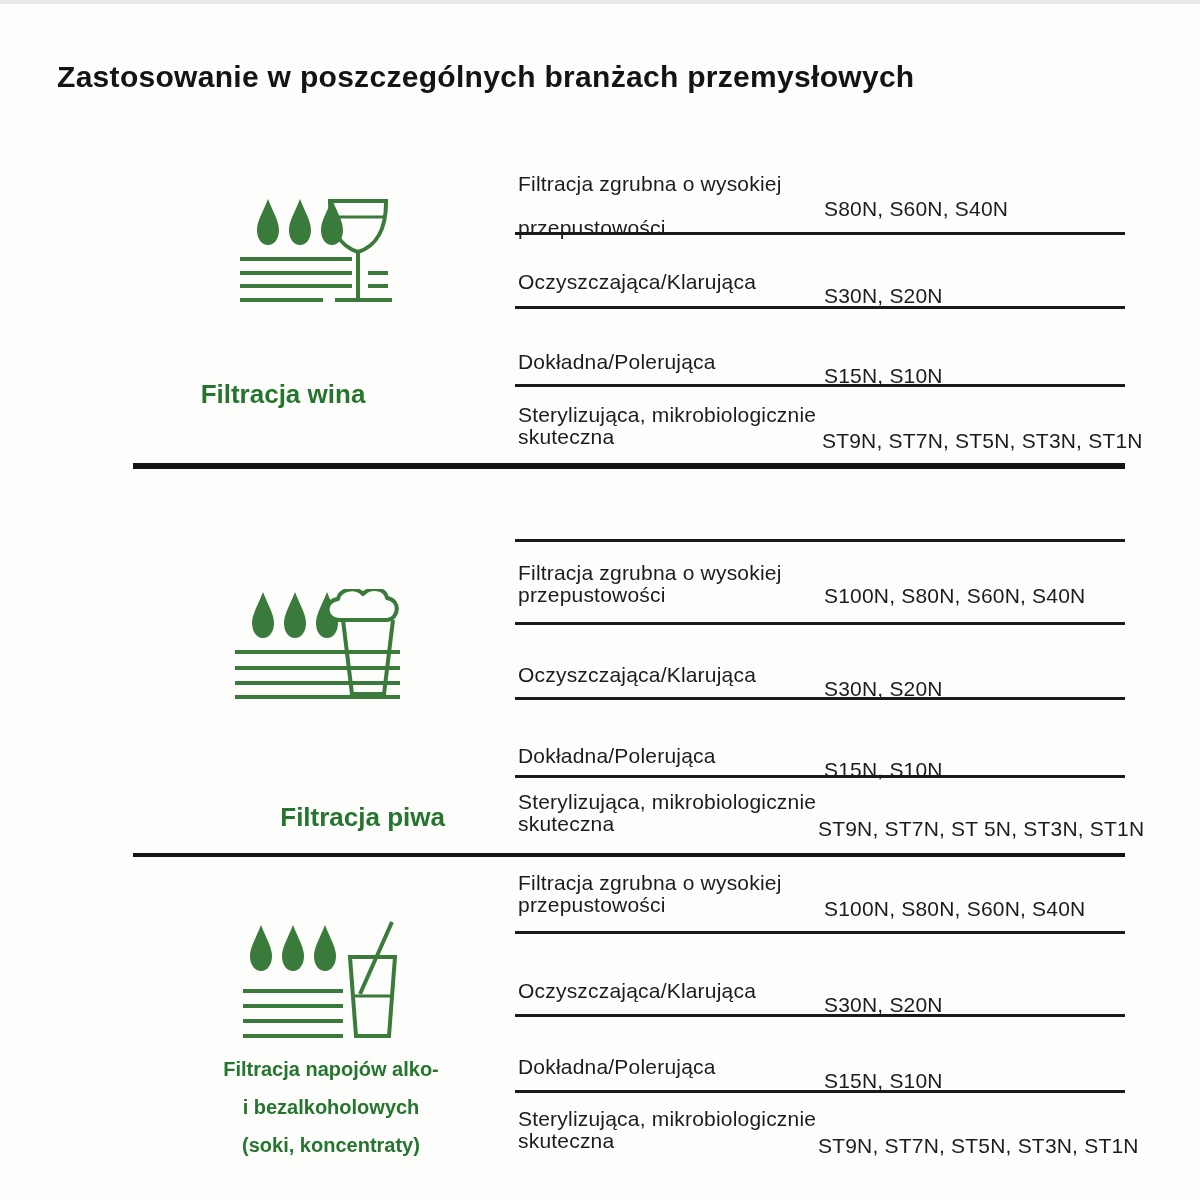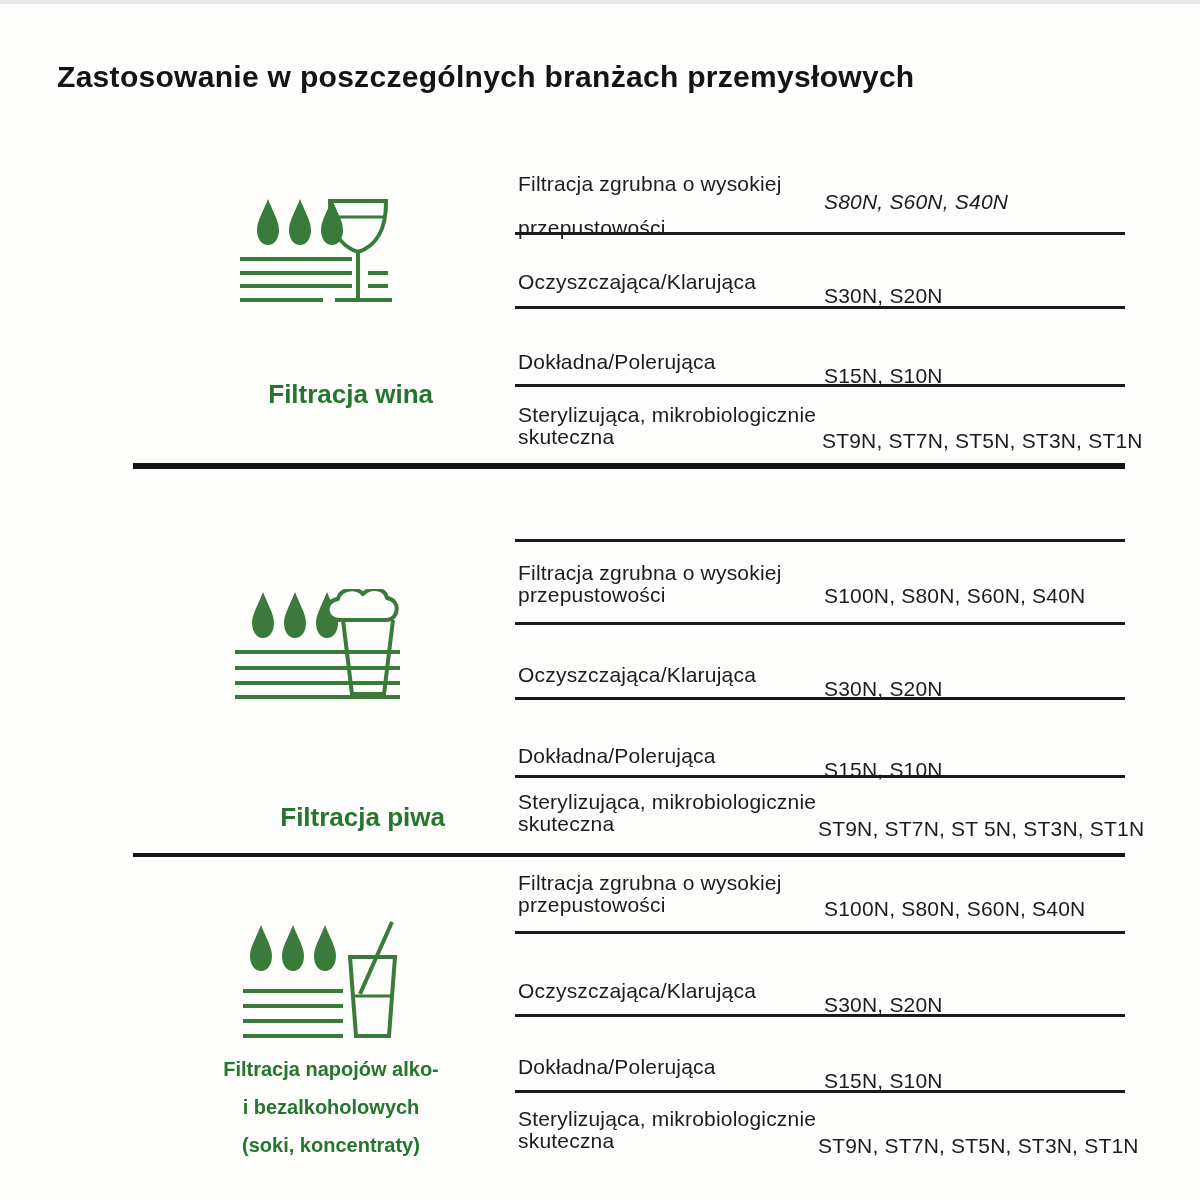--- a/index.html
+++ b/index.html
@@ -11,21 +11,21 @@
   }
   .doc-title{
     position:absolute;left:57px;top:56px;
     font-size:30px;font-weight:bold;letter-spacing:.3px;color:#141414;
   }
   .icon{position:absolute;}
   .section-label{
     position:absolute;text-align:center;
     font-weight:bold;color:#26752f;
   }
-  .label-wine{left:133px;top:375px;width:300px;font-size:26px;text-align:right;}
+  .label-wine{left:133px;top:375px;width:300px;font-size:26px;}
   .label-beer{left:145px;top:798px;width:300px;font-size:26px;text-align:right;}
   .label-bev{left:136px;top:1046px;width:390px;font-size:20px;line-height:38px;}
   .row{position:absolute;left:518px;width:612px;}
   .row-type{
     position:absolute;left:0;top:0;width:305px;
     font-size:21px;line-height:28px;letter-spacing:.2px;
   }
   .row-codes{
     position:absolute;left:306px;top:16px;width:330px;
     font-size:21px;letter-spacing:.2px;white-space:nowrap;
@@ -59,21 +59,21 @@
         <path d="M146,7 C146,32 137,50 118,56"></path>
         <path d="M118,56 L118,104"></path>
         <path d="M92,21 L144,21" stroke-width="3"></path>
       </g>
     </svg>
   </div>
   <div class="section-label label-wine">Filtracja wina</div>
 
   <div class="row" style="top:158px;height:70px;">
     <div class="row-type lh-wide">Filtracja zgrubna o wysokiej przepustowości</div>
-    <div class="row-codes" style="top:28px;font-style:italic;">S80N, S60N, S40N</div>
+    <div class="row-codes" style="top:35px;">S80N, S60N, S40N</div>
   </div>
   <div class="rule" style="top:228px;"></div>
 
   <div class="row" style="top:264px;height:36px;">
     <div class="row-type">Oczyszczająca/Klarująca</div>
     <div class="row-codes">S30N, S20N</div>
   </div>
   <div class="rule" style="top:302px;"></div>
 
   <div class="row" style="top:344px;height:36px;">

